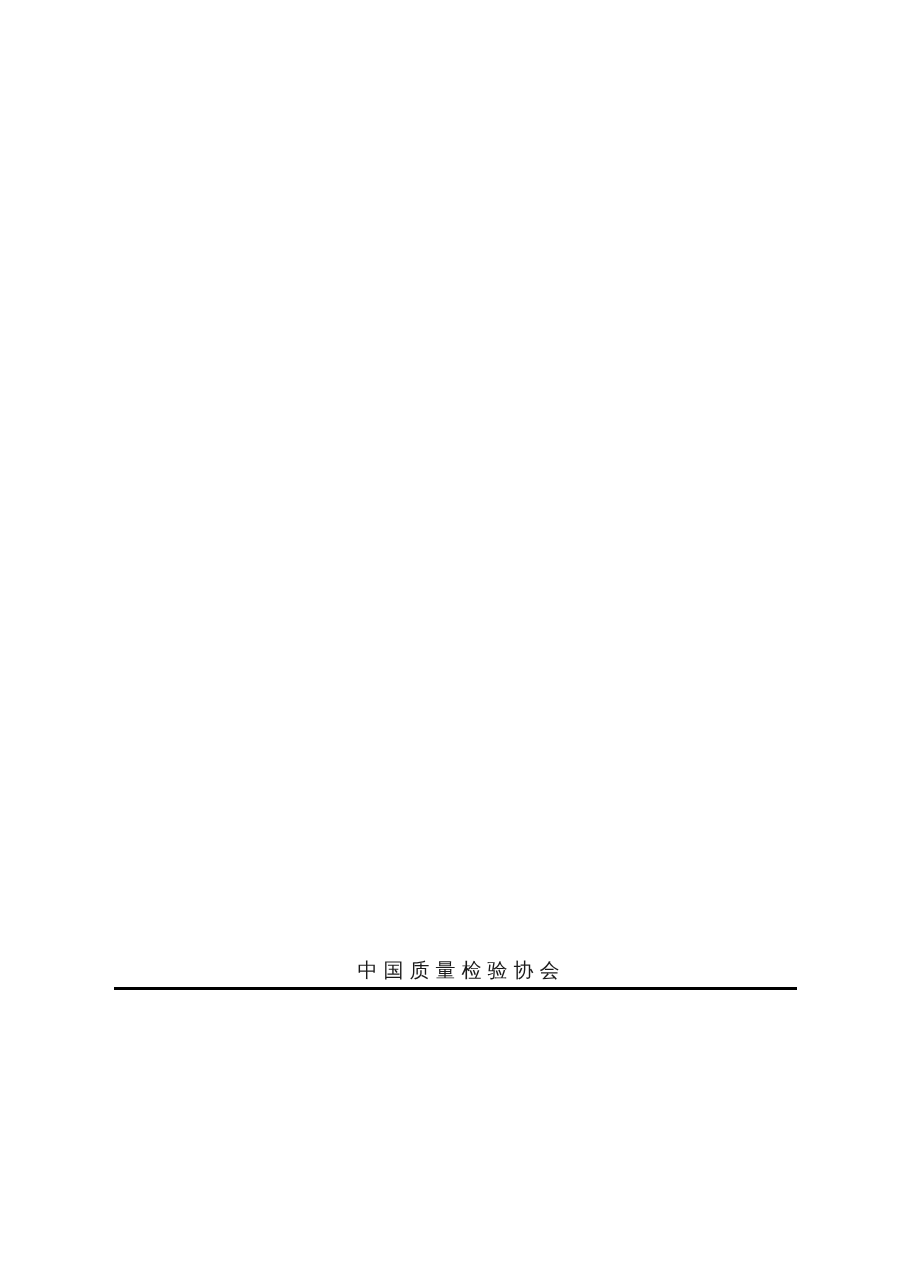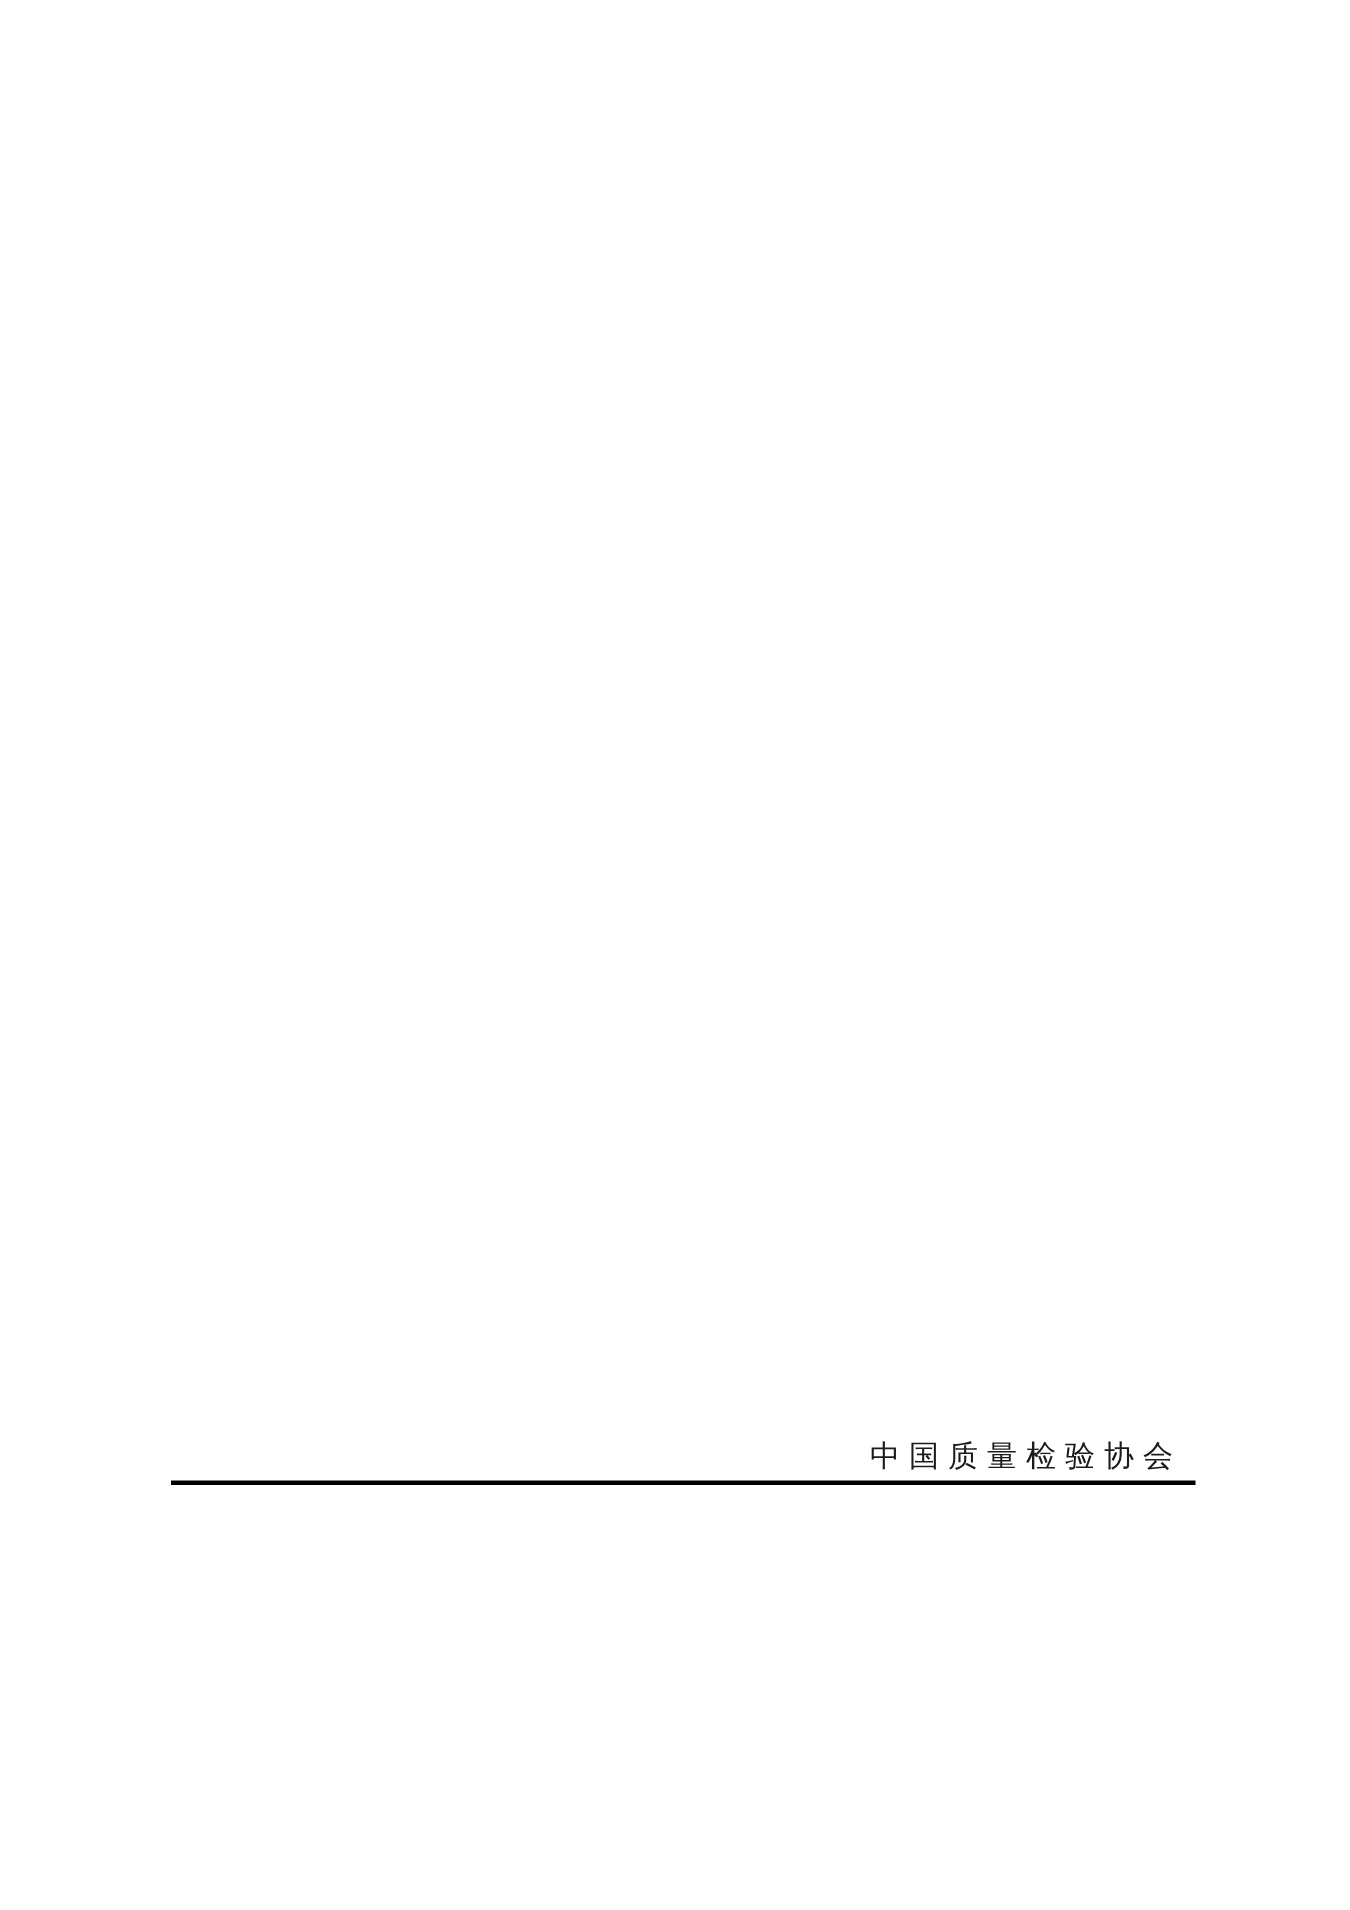--- a/index.html
+++ b/index.html
@@ -50,21 +50,21 @@
   }
   .line-indent {
     padding-left: 80px;
     padding-right: 8px;
   }
   .issuer-row {
     height: 36px;
     border-bottom: 3px solid #000000;
     display: flex;
     align-items: center;
-    justify-content: flex-end;
+    justify-content: center;
     padding-left: 21px;
     padding-right: 9px;
     font-size: 20px;
     color: #1b1b1b;
   }
   .issuer-name {
     letter-spacing: 6px;
   }
   .print-date {
     letter-spacing: 1px;

